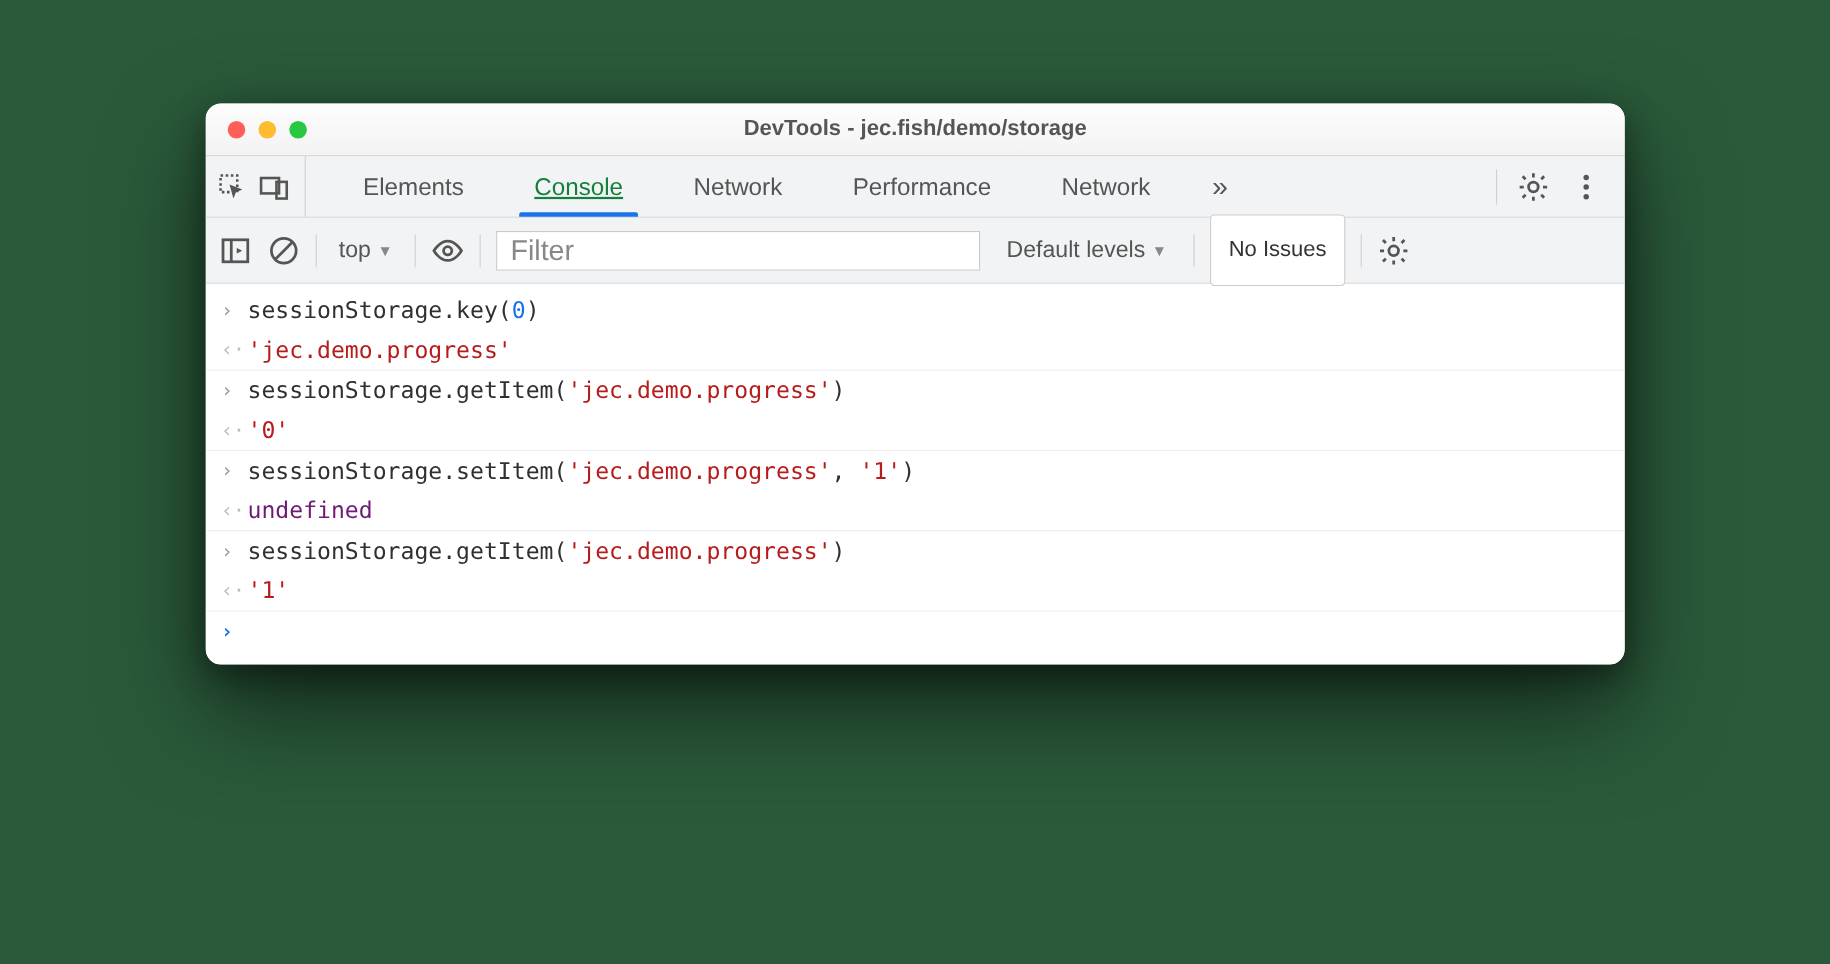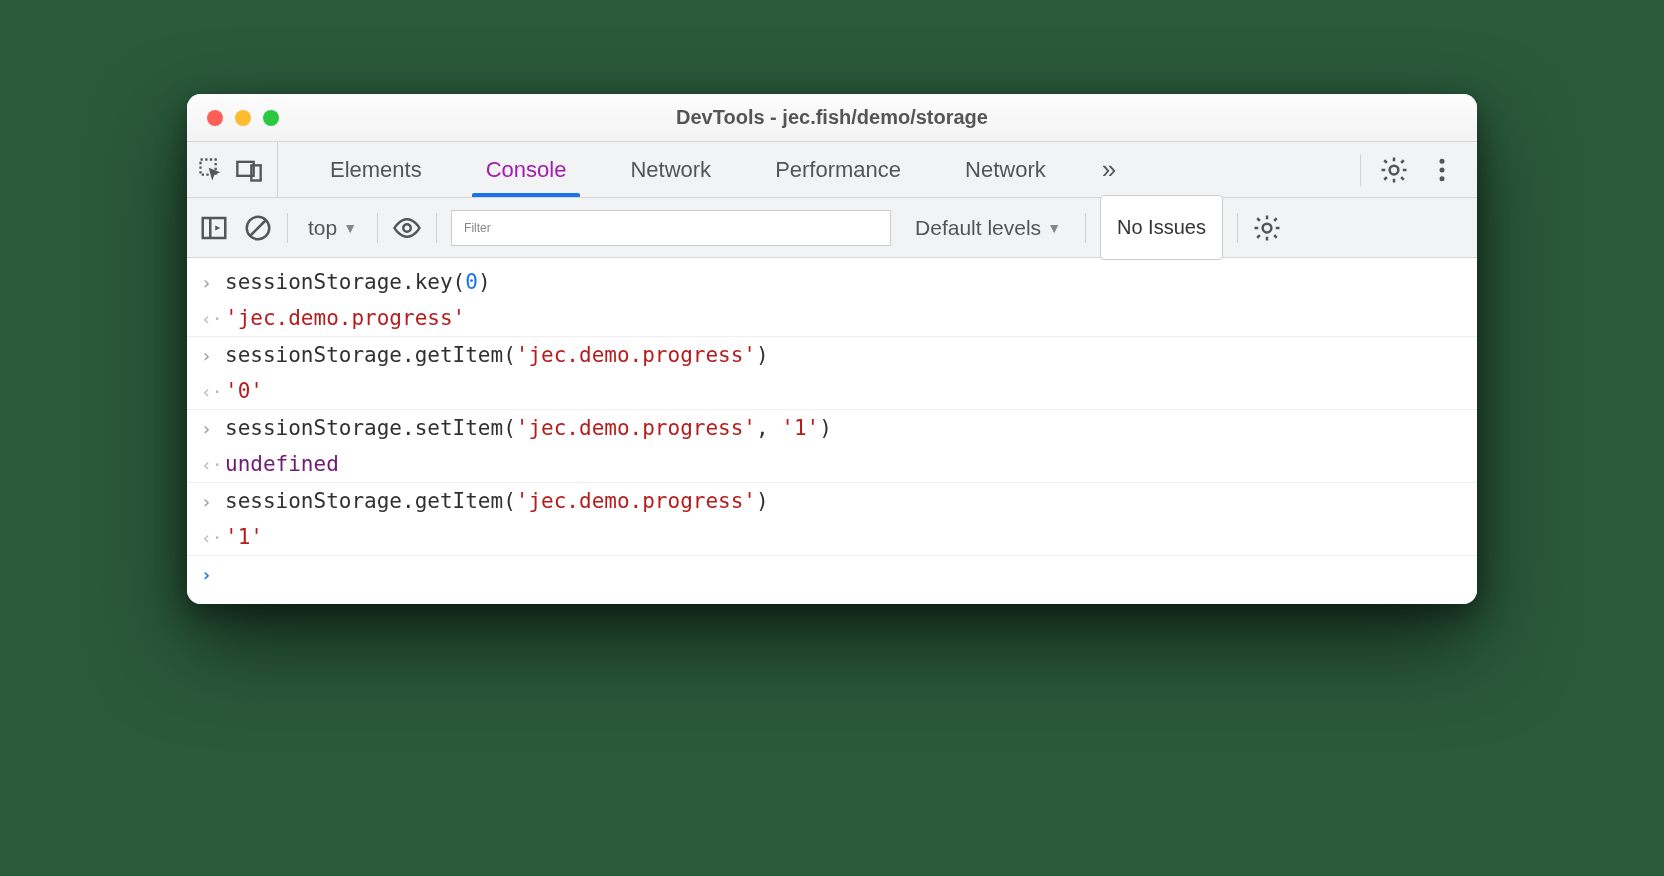--- a/index.html
+++ b/index.html
@@ -49,21 +49,21 @@
 .tabicon { width: 28px; height: 28px; display: flex; align-items: center; justify-content: center; color: #555; }
 .tab {
   padding: 0 22px;
   display: flex;
   align-items: center;
   font-size: 22px;
   color: #555;
   cursor: pointer;
   position: relative;
 }
-.tab.active { color: #a21caf; }
+.tab.active { color: #15803d; text-decoration: underline; }
 .tab.active::after {
   content: "";
   position: absolute;
   bottom: 0;
   left: 8px; right: 8px;
   height: 4px;
   background: #1a73e8;
   border-radius: 2px 2px 0 0;
 }
 .tabspacer { flex: 1; }
@@ -86,21 +86,21 @@
 .tool { width: 30px; height: 30px; display:flex; align-items:center; justify-content:center; color:#555; }
 .toolsep { width: 1px; height: 30px; background: #d0d0d0; }
 .context { display: flex; align-items: center; gap: 6px; padding: 0 6px; }
 .dropdown-caret { font-size: 14px; color: #888; }
 .filter {
   flex: 0 0 440px;
   height: 36px;
   border: 1px solid #ccc;
   background: #fff;
   padding: 0 12px;
-  font-size: 12px;
+  font-size: 26px;
   color: #333;
 }
 .filter::placeholder { color: #888; }
 .levelsel { display:flex; align-items:center; gap:6px; padding:0 10px; }
 .noissues {
   border: 1px solid #ccc;
   background: #fff;
   padding: 20px 16px;
   border-radius: 4px;
   font-size: 20px;

